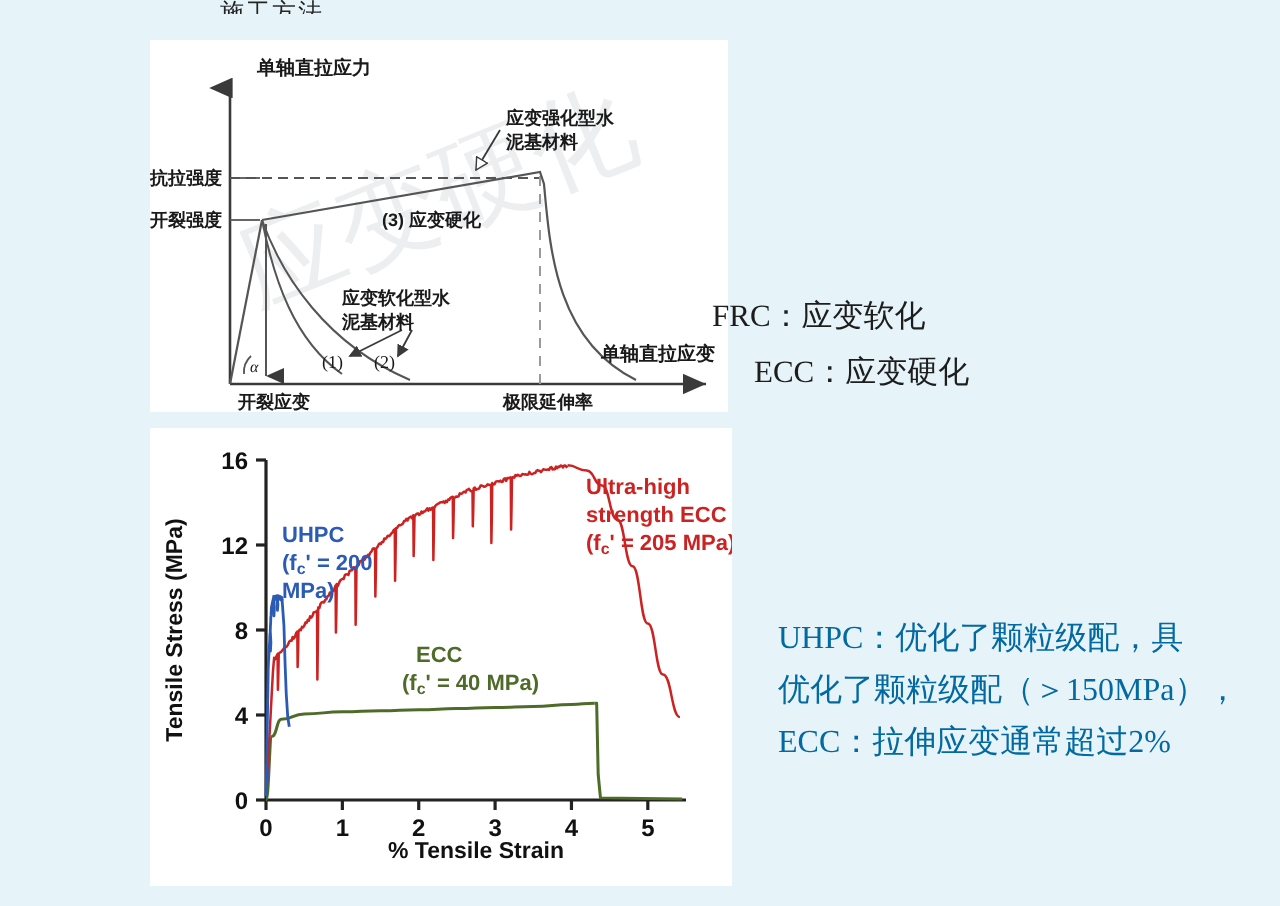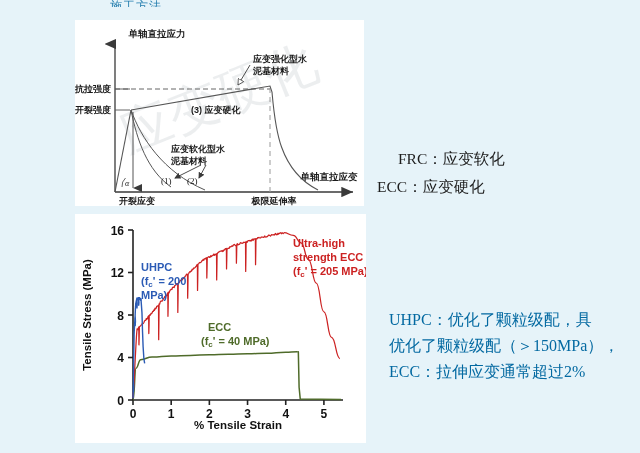--- a/index.html
+++ b/index.html
@@ -20,21 +20,21 @@
   }
 
   
   .top-clip {
     position: absolute;
     left: 110px;
     top: 0px;
     width: 120px;
     height: 7px;
     overflow: hidden;
-    color: #0369a1;
+    color: #000000;
     font-size: 12px;
     line-height: 12px;
     letter-spacing: 1px;
     opacity: .85;
     white-space: nowrap;
   }
 
   
   .panel {
     position: absolute;
@@ -57,21 +57,21 @@
 
   
   .rtext {
     position: absolute;
     color: #1d1d1d;
     font-family: "Liberation Serif", serif;
     font-size: 15.5px;
     line-height: 26px;
     white-space: nowrap;
   }
-  #frc-line  { left: 398px; top: 146px; }
+  #frc-line  { left: 356px; top: 146px; }
   #ecc-line  { left: 377px; top: 174px; text-align: right; }
 
   #para-block {
     position: absolute;
     left: 377px;
     top: 307px;
     width: 258px;
     color: #0369a1;
     font-family: "Liberation Serif", serif;
     font-size: 16px;

